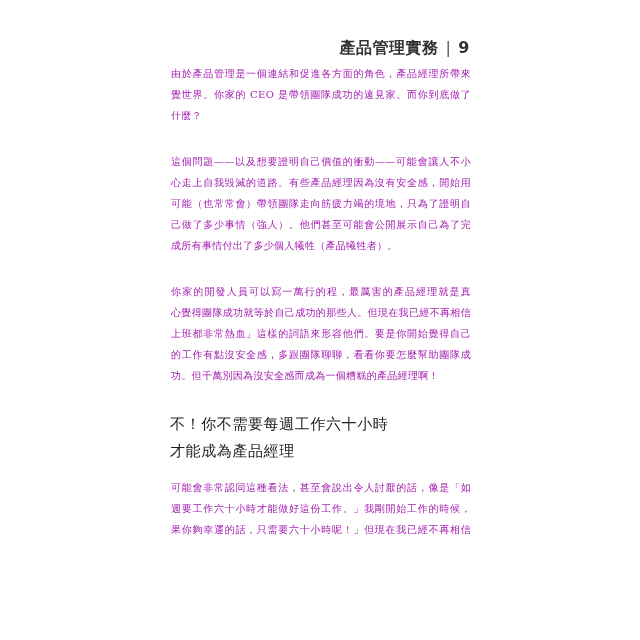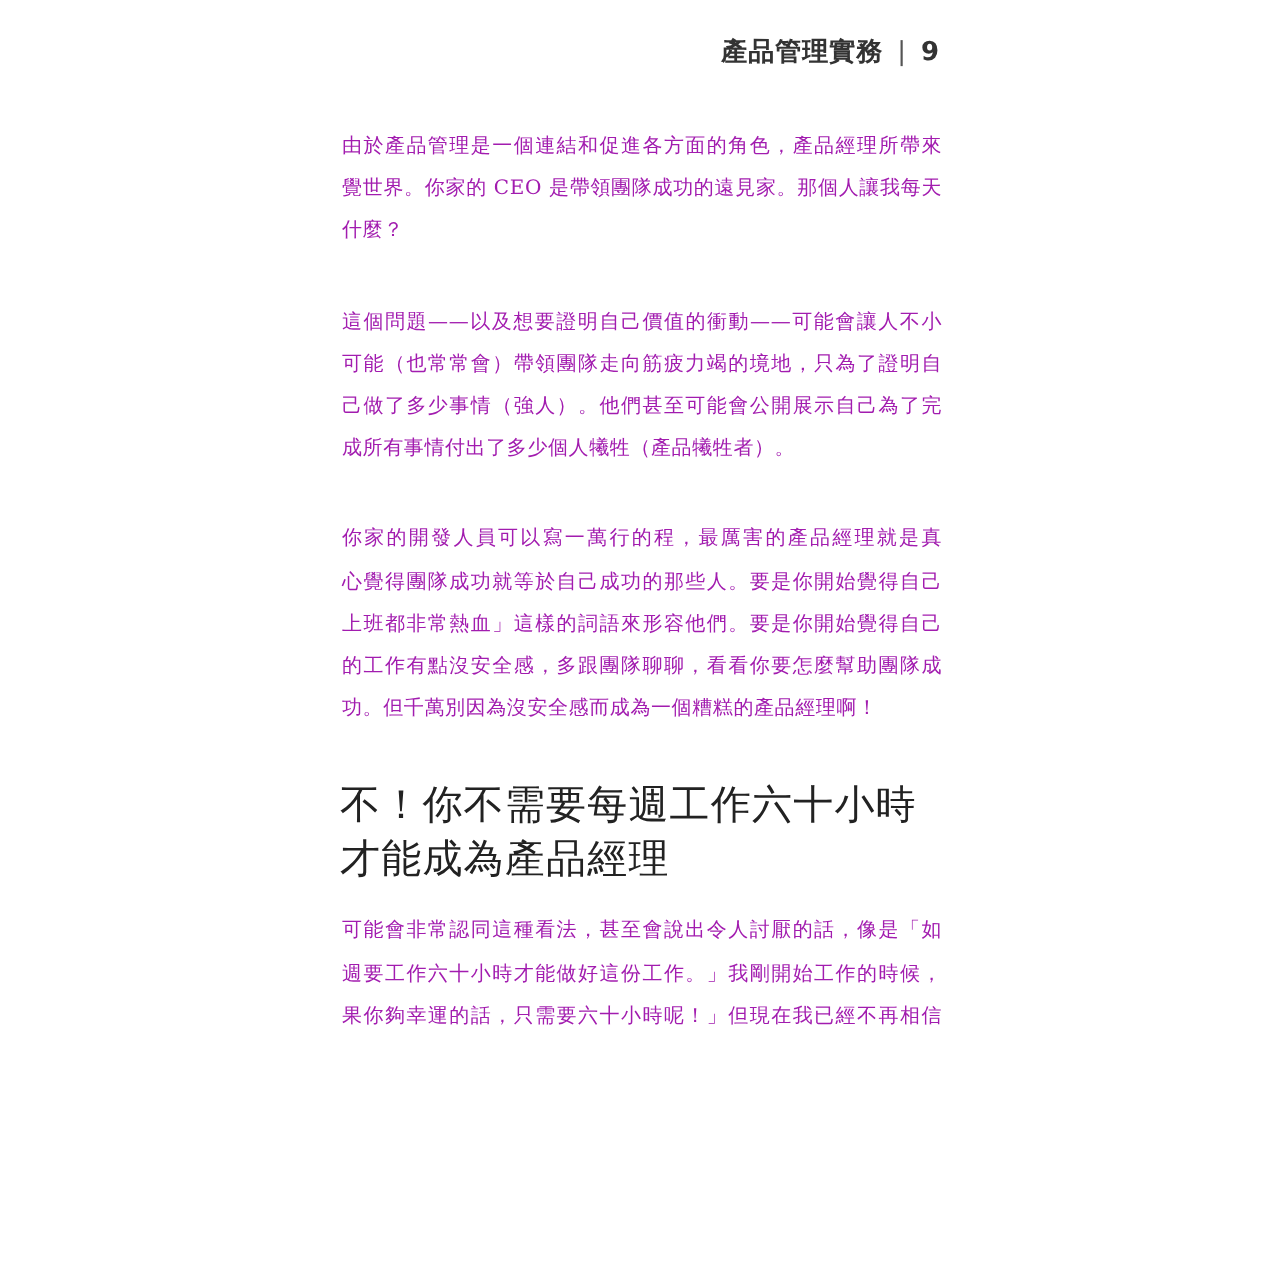--- a/index.html
+++ b/index.html
@@ -6,25 +6,25 @@
   body {
     width: 640px; height: 640px;
     background: #ffffff;
     position: relative;
     overflow: hidden;
     font-family: "DejaVu Serif", "Liberation Serif", serif;
     color: #2b2b2b;
   }
   .page-header {
     position: absolute;
-    top: 17px;
+    top: 38px;
     right: 170px;
     font-family: "DejaVu Sans", "Liberation Sans", sans-serif;
     font-weight: bold;
-    font-size: 13px;
+    font-size: 16px;
     color: #333;
     letter-spacing: 0.5px;
     white-space: nowrap;
   }
   .page-header .sep { margin: 0 7px; font-weight: normal; color: #555; }
   .content {
     position: absolute;
     left: 171px;
     top: 63px;
     width: 300px;
@@ -35,54 +35,55 @@
     margin: 0 0 24px 0;
     text-align: justify;
     text-justify: inter-character;
     letter-spacing: 0.3px;
     color: #a21caf;
   }
   .para .line { display: block; white-space: nowrap; text-align: justify; text-align-last: justify; }
   .para .line.last { text-align-last: left; }
   .heading {
     font-family: "DejaVu Sans", "Liberation Sans", sans-serif;
-    font-size: 20px;
+    font-size: 15px;
     line-height: 27px;
     font-weight: normal;
     color: #222;
     margin: 14px 0 12px -1px;
     letter-spacing: 0.6px;
   }
   .heading .line { display: block; white-space: nowrap; }
 </style>
 </head>
 <body>
 
 <div class="page-header">
   <span>產品管理實務</span><span class="sep">|</span><span>9</span>
 </div>
 
 <div class="content">
 
   <p class="para">
     <span class="line">由於產品管理是一個連結和促進各方面的角色，產品經理所帶來</span>
-    <span class="line">覺世界。你家的 CEO 是帶領團隊成功的遠見家。那個人讓我每天</span>
+    <span class="line">覺世界。你家的 CEO 是帶領團隊成功的遠見家。而你到底做了</span>
     <span class="line last">什麼？</span>
   </p>
 
   <p class="para">
     <span class="line">這個問題——以及想要證明自己價值的衝動——可能會讓人不小</span>
+    <span class="line">心走上自我毀滅的道路。有些產品經理因為沒有安全感，開始用</span>
     <span class="line">可能（也常常會）帶領團隊走向筋疲力竭的境地，只為了證明自</span>
     <span class="line">己做了多少事情（強人）。他們甚至可能會公開展示自己為了完</span>
     <span class="line last">成所有事情付出了多少個人犧牲（產品犧牲者）。</span>
   </p>
 
   <p class="para">
     <span class="line">你家的開發人員可以寫一萬行的程，最厲害的產品經理就是真</span>
-    <span class="line">心覺得團隊成功就等於自己成功的那些人。要是你開始覺得自己</span>
+    <span class="line">心覺得團隊成功就等於自己成功的那些人。但現在我已經不再相信</span>
     <span class="line">上班都非常熱血」這樣的詞語來形容他們。要是你開始覺得自己</span>
     <span class="line">的工作有點沒安全感，多跟團隊聊聊，看看你要怎麼幫助團隊成</span>
     <span class="line last">功。但千萬別因為沒安全感而成為一個糟糕的產品經理啊！</span>
   </p>
 
   <h2 class="heading">
     <span class="line">不！你不需要每週工作六十小時</span>
     <span class="line">才能成為產品經理</span>
   </h2>
 

